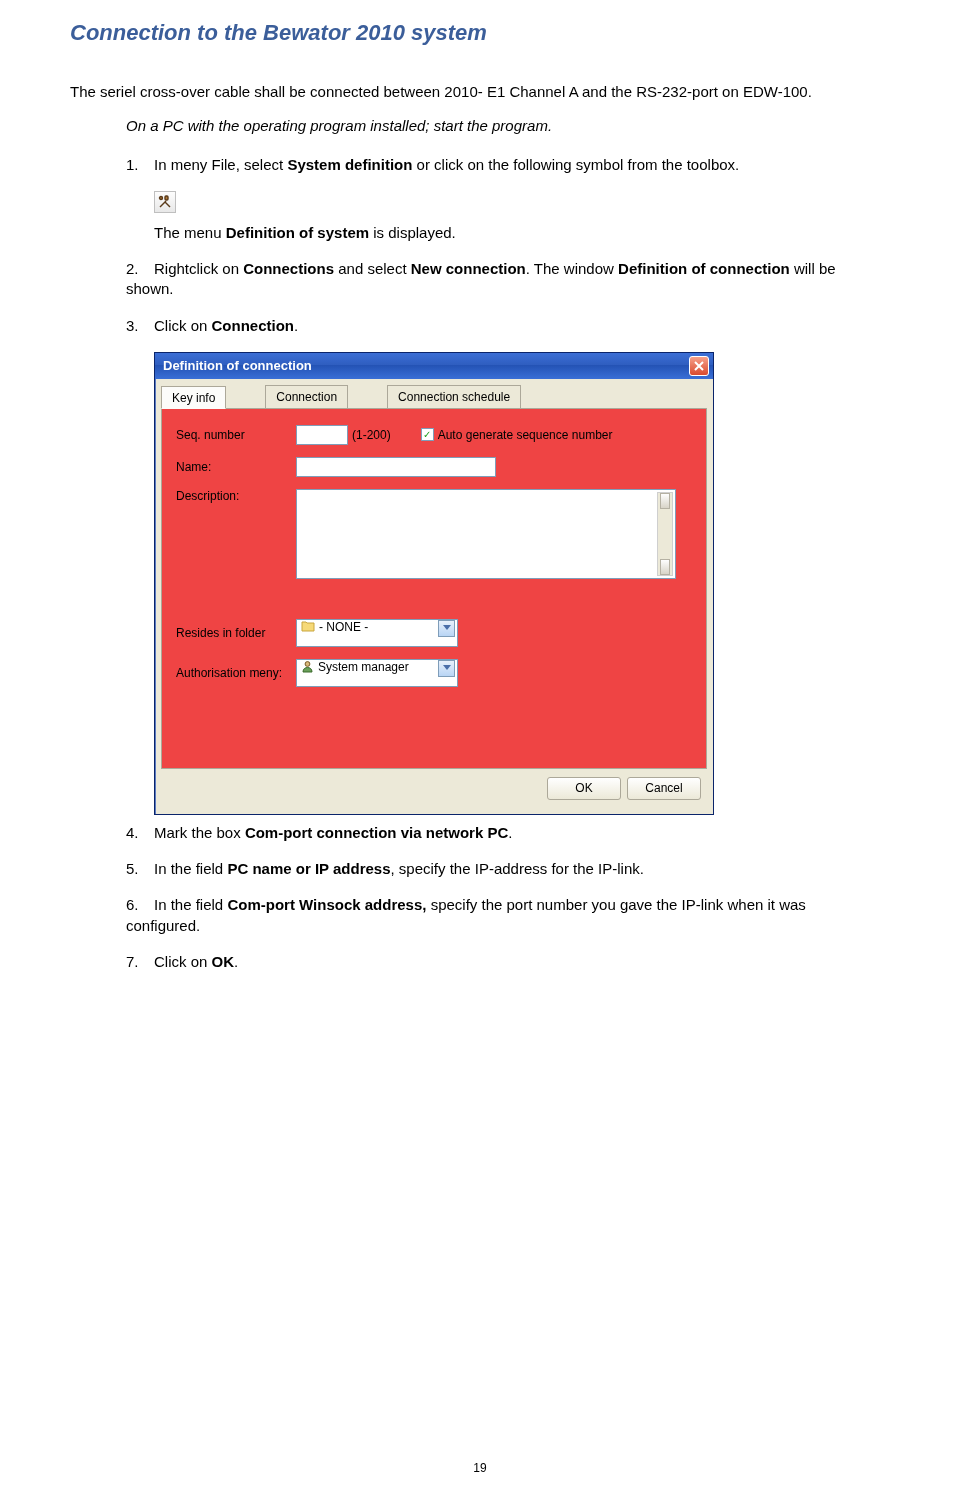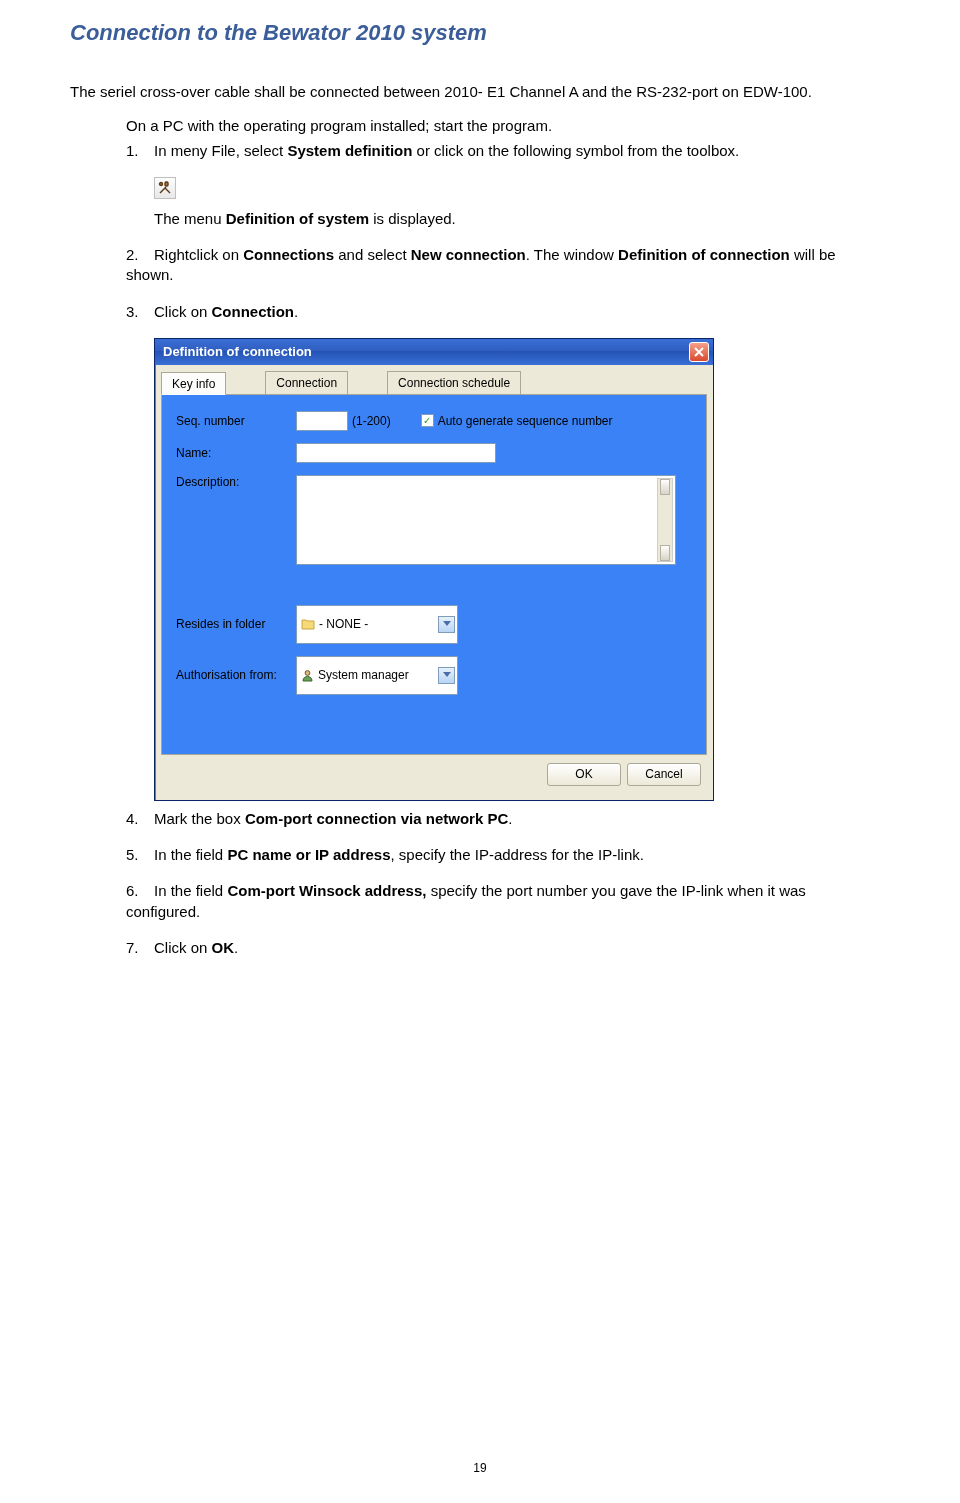--- a/index.html
+++ b/index.html
@@ -19,22 +19,23 @@
     font-weight: bold;
     font-size: 22px;
     margin-bottom: 36px;
   }
   .intro {
     margin-bottom: 14px;
     line-height: 1.35;
   }
   .intro2 {
     margin-left: 56px;
-    margin-bottom: 4px;
+    margin-bottom: 18px;
     line-height: 1.35;
+    font-style: italic;
   }
   ol.steps { list-style: none; margin-left: 56px; }
   ol.steps > li { margin-bottom: 16px; line-height: 1.35; }
   ol.steps > li .num { display: inline-block; width: 28px; }
   .tools-icon {
     margin-left: 84px;
     margin-bottom: 10px;
     width: 22px; height: 22px;
     border: 1px solid #bfbfbf;
     background: linear-gradient(#fdfdfd,#e8e8e8);
@@ -80,21 +81,21 @@
     position: relative;
     font-size: 12px;
   }
   .tab.active {
     background: #fcfcfa;
     border-bottom: 1px solid #fcfcfa;
     top: 1px;
     z-index: 1;
   }
   .tabpanel {
-    background: #3b82f6;
+    background: #ef4444;
     border: 1px solid #aca899;
     border-top: none;
     padding: 16px 14px 28px 14px;
     min-height: 360px;
   }
   .form-row { display: flex; align-items: center; margin-bottom: 12px; }
   .form-row .lbl { width: 120px; }
   .txt {
     border: 1px solid #7f9db9;
     background: #fff;
@@ -112,22 +113,22 @@
     width: 380px; height: 90px; position: relative;
   }
   .textarea .scroll { position:absolute; right:2px; top:2px; bottom:2px; width:16px; background:#ece9d8; border:1px solid #cfcfcf;}
   .textarea .scroll::before, .textarea .scroll::after {
     content:""; position:absolute; left:2px; right:2px; height:14px; background:linear-gradient(#fefefe,#d8d4c8); border:1px solid #b5b1a3;
   }
   .textarea .scroll::before { top:0;}
   .textarea .scroll::after { bottom:0;}
   .combo {
     border: 1px solid #7f9db9; background:#fff;
-    height: 39px; width: 162px;
-    display: flex; align-items: center; padding: 0 2px 0 4px;
+    height: 28px; width: 162px;
+    display: flex; padding: 0 2px 0 4px;
   }
   .combo .ci { margin-right: 4px; display:flex;}
   .combo .cv { flex:1; font-size:12px;}
   .combo .cd {
     width: 17px; height: 17px;
     background: linear-gradient(#e7f0fb,#b9d5f5);
     border: 1px solid #7f9db9;
     display:flex; align-items:center; justify-content:center;
   }
   .btnrow { display:flex; justify-content:flex-end; gap:6px; padding: 8px 6px 8px 6px;}
@@ -228,21 +229,21 @@
           </span>
           <span class="cv">- NONE -</span>
           <span class="cd">
             <svg width="8" height="6" viewBox="0 0 8 6">
                 <path d="M0 0 L4 5 L8 0 Z" fill="#4a6ea9"></path>
               </svg>
           </span>
         </div>
       </div>
       <div class="form-row">
-        <span class="lbl">Authorisation from:</span>
+        <span class="lbl">Authorisation meny:</span>
         <div class="combo">
           <span class="ci">
             <svg width="13" height="13" viewBox="0 0 13 13">
                 <circle cx="6.5" cy="4" r="2.4" fill="#d9b97a" stroke="#7a5a2a"></circle>
                 <path d="M2 12 c0-3 2-4.5 4.5-4.5 s4.5 1.5 4.5 4.5 z" fill="#6aa05a" stroke="#3a6a2a"></path>
               </svg>
           </span>
           <span class="cv">System manager</span>
           <span class="cd">
             <svg width="8" height="6" viewBox="0 0 8 6">

